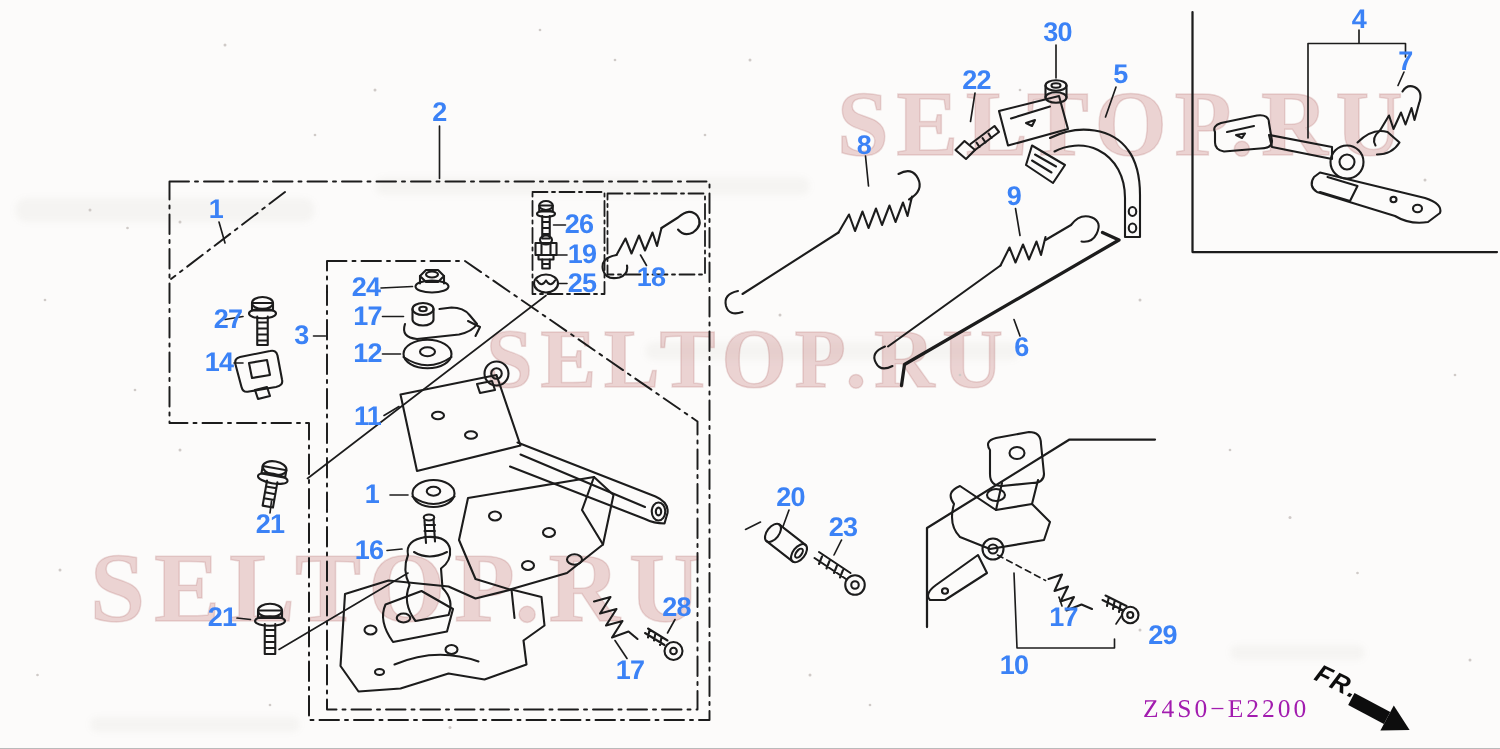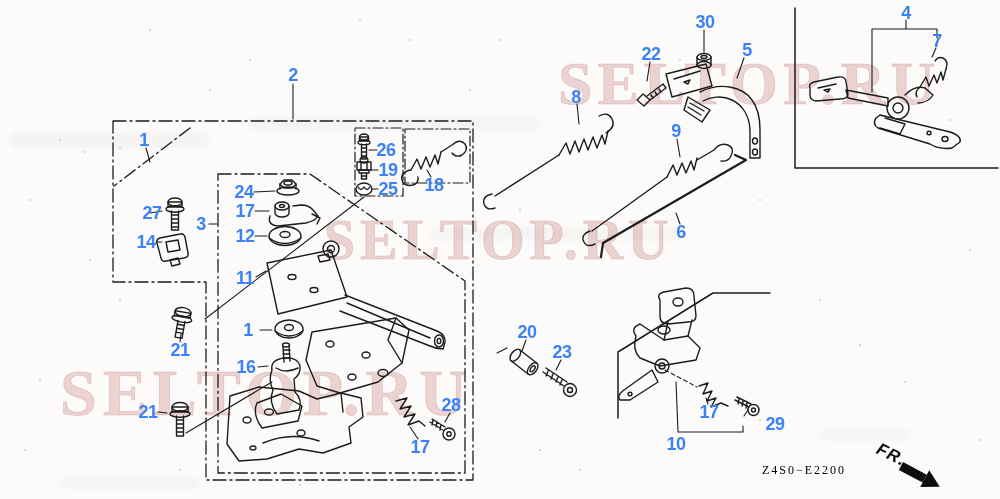--- a/index.html
+++ b/index.html
@@ -20,21 +20,21 @@
     color:rgba(197,120,120,0.30);
     -webkit-text-stroke:1px rgba(170,90,90,0.20);
     letter-spacing:5px;line-height:1;
   }
   .wm1{left:558px;top:52px;font-size:62px;}
   .wm2{left:324px;top:212px;font-size:56px;}
   .wm3{left:60px;top:360px;font-size:66px;letter-spacing:6px;}
   .drawing-code{
     position:absolute;left:762px;top:463px;
     font-family:"Liberation Serif","DejaVu Serif",serif;
-    font-size:12px;color:#000000;letter-spacing:2px;white-space:nowrap;
+    font-size:17px;color:#a21caf;letter-spacing:2px;white-space:nowrap;
   }
   .fr-label{
     position:absolute;left:876px;top:445px;
     font:italic 800 17px "Liberation Sans",sans-serif;color:#0d0d0d;
     transform:rotate(26deg);letter-spacing:1px;
   }
   .smudge{position:absolute;background:rgba(120,110,105,0.05);border-radius:10px;filter:blur(2px);}
 </style>
 </head>
 <body>

